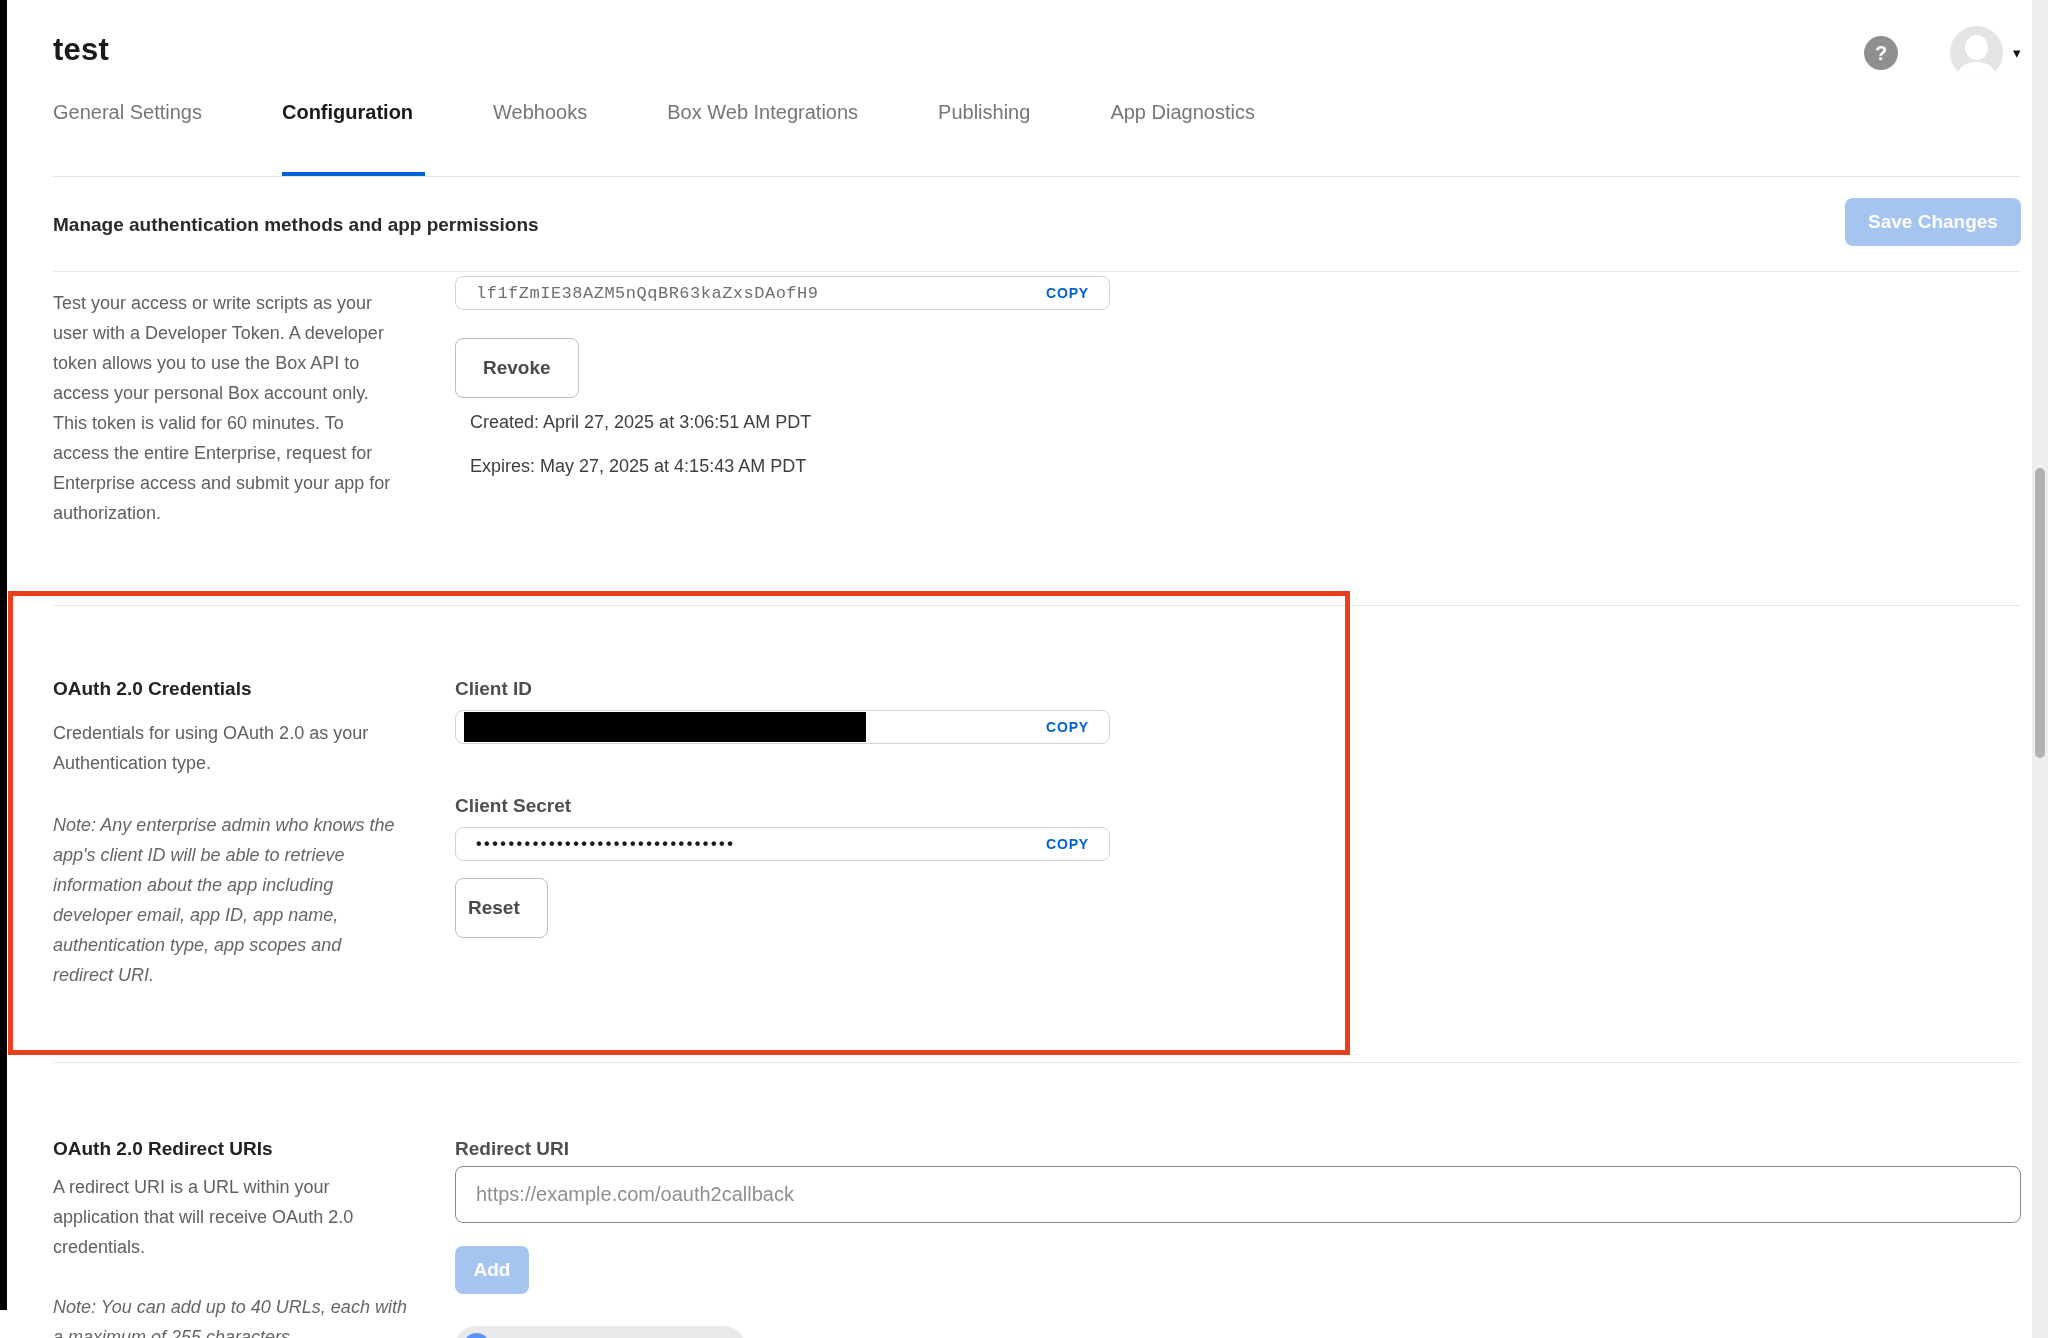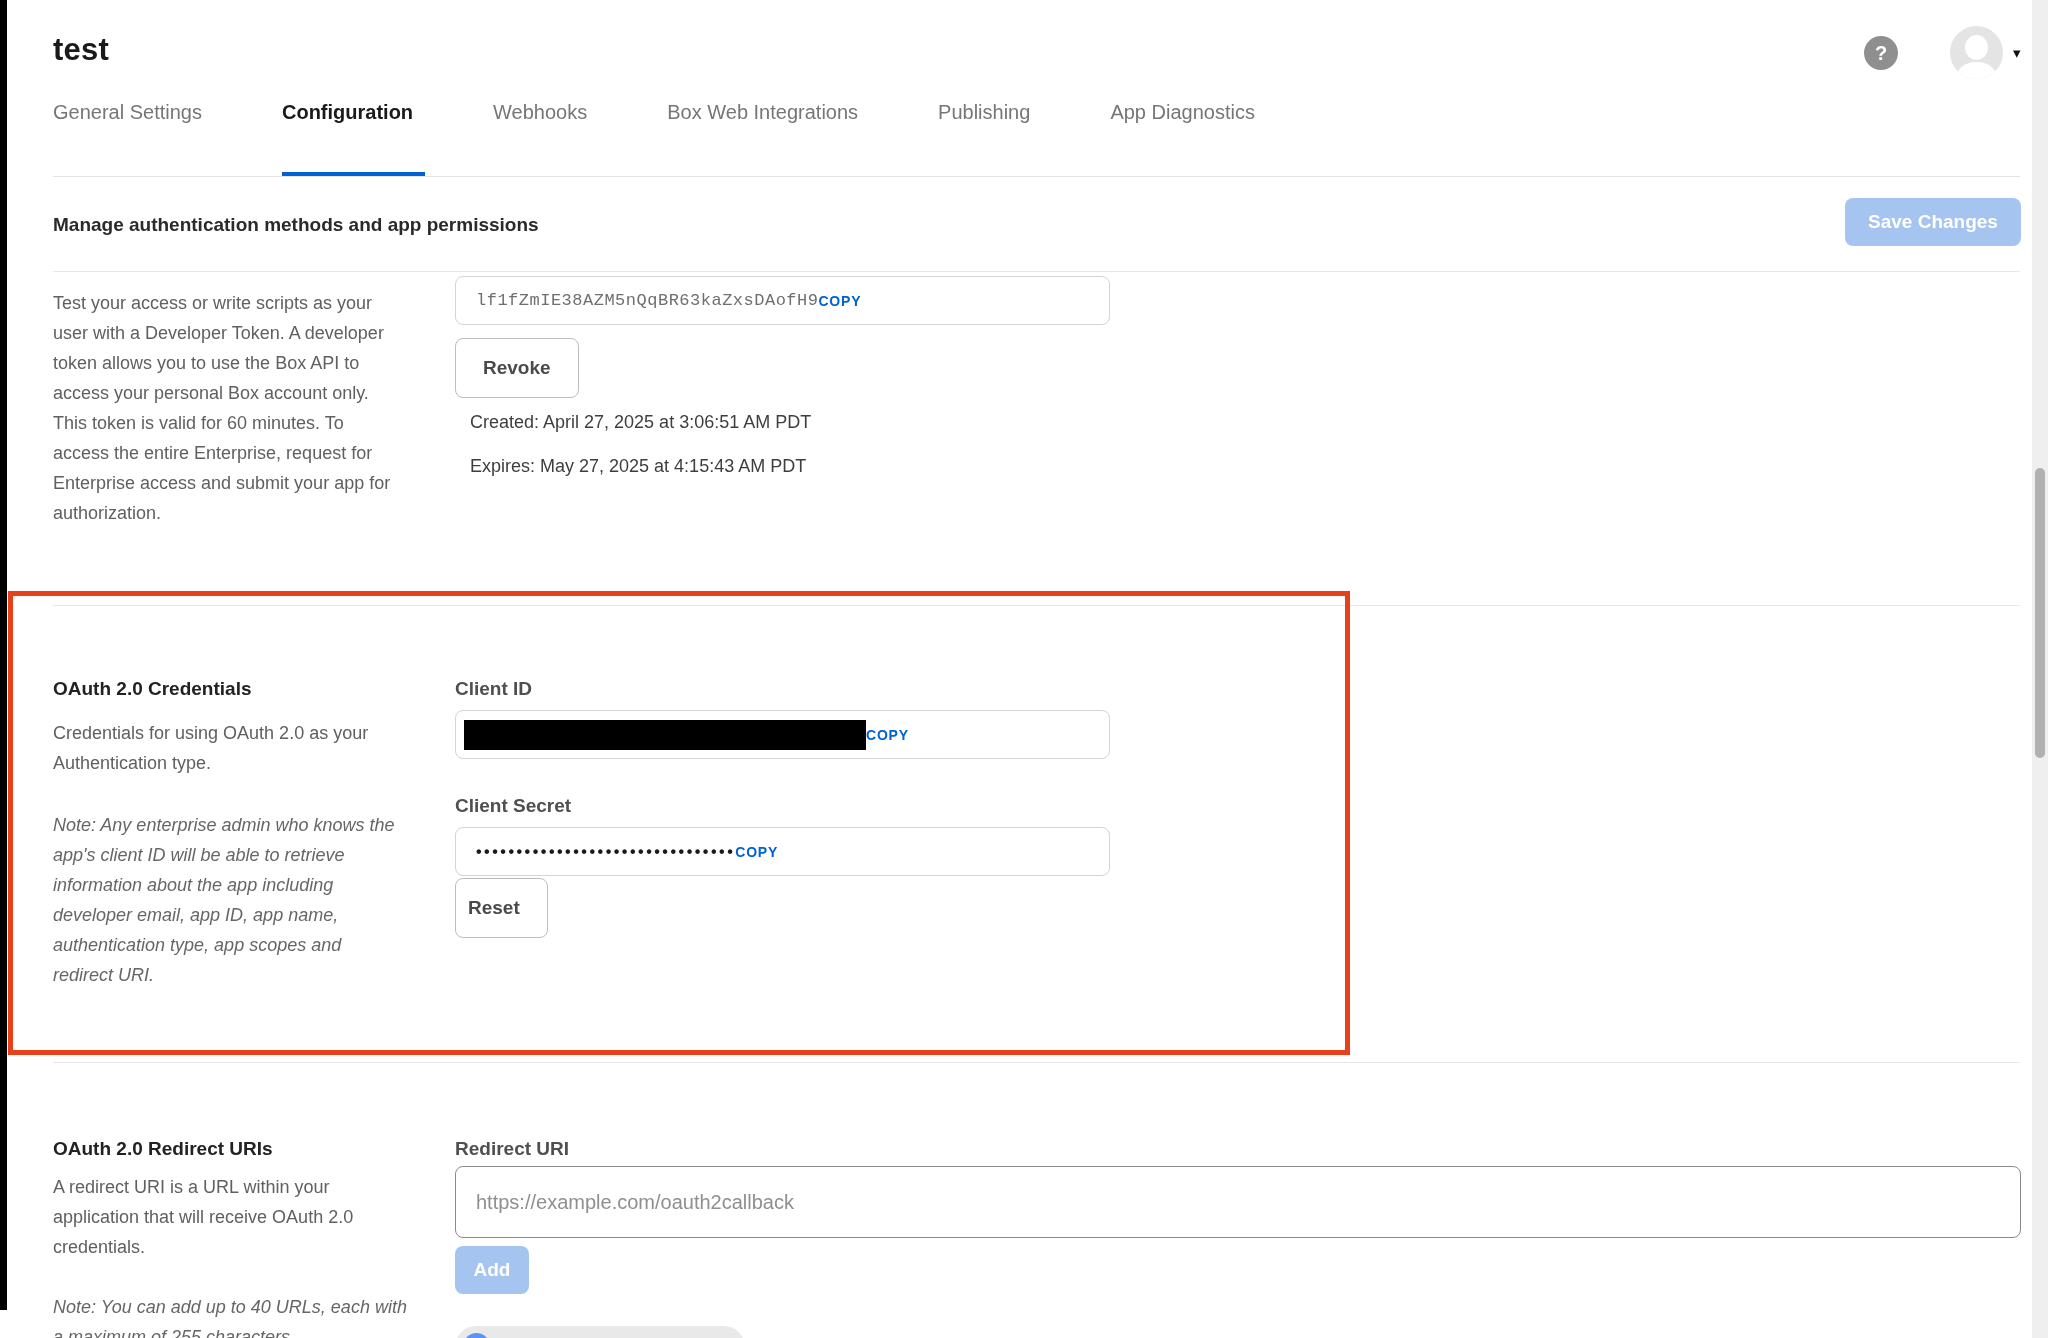--- a/index.html
+++ b/index.html
@@ -42,39 +42,39 @@
   .divider { left:53px; right:28px; height:1px; background:#e8e8e8; }
 
   
   .col-text { left:53px; width:338px; font-size:18px; line-height:30px; color:#606060; }
   .section-heading { left:53px; font-size:19px; font-weight:700; color:#222; }
   .note-text { left:53px; font-size:18px; line-height:30px; color:#666; font-style:italic; }
 
   
   .field-label { left:455px; font-size:19px; font-weight:600; color:#4f4f4f; }
   .field-box {
-    left:455px; width:655px; height:49px; border:1px solid #d4d4d4; border-radius:8px;
-    background:#fff; display:flex; align-items:center; 
+    left:455px; width:655px; height:34px; border:1px solid #d4d4d4; border-radius:8px;
+    background:#fff; display:flex; align-items:center; justify-content:space-between;
     padding:0 20px;
   }
   .token-text { font-family:"Liberation Mono","DejaVu Sans Mono",monospace; font-size:17px; color:#6f6f6f; letter-spacing:.5px; }
   .copy-link { font-size:14px; font-weight:700; color:#0061d5; letter-spacing:.8px; cursor:pointer; }
   .ghost-btn {
     background:#fff; border:1px solid #bdbdbd; border-radius:8px; height:60px;
     font-size:19px; font-weight:700; color:#4a4a4a; padding:0 27px;
     display:flex; align-items:center; justify-content:center; cursor:pointer;
     font-family:"Liberation Sans", sans-serif;
   }
   .ts-text { left:470px; font-size:18px; color:#3e3e3e; }
   .redaction-bar { position:relative; width:402px; height:30px; background:#000; margin-left:-12px; }
   .secret-dots { font-size:16px; font-weight:700; color:#1a1a1a; letter-spacing:2.5px; }
 
   
   .redirect-input {
-    left:455px; top:1166px; width:1566px; height:72px; border:1px solid #8a8a8a; border-radius:8px;
+    left:455px; top:1166px; width:1566px; height:57px; border:1px solid #8a8a8a; border-radius:8px;
     font-size:20px; color:#333; padding:0 20px; outline:none;
     font-family:"Liberation Sans", sans-serif; background:#fff;
   }
   .redirect-input::placeholder { color:#8f8f8f; }
   .add-btn {
     left:455px; top:1246px; width:74px; height:48px; border-radius:8px; border:none;
     background:#a6c4f0; color:#fff; font-size:19px; font-weight:700;
     display:flex; align-items:center; justify-content:center; cursor:default;
   }
   .uri-chip { left:455px; top:1326px; width:290px; height:42px; background:#e9e9e9; border-radius:21px; }

